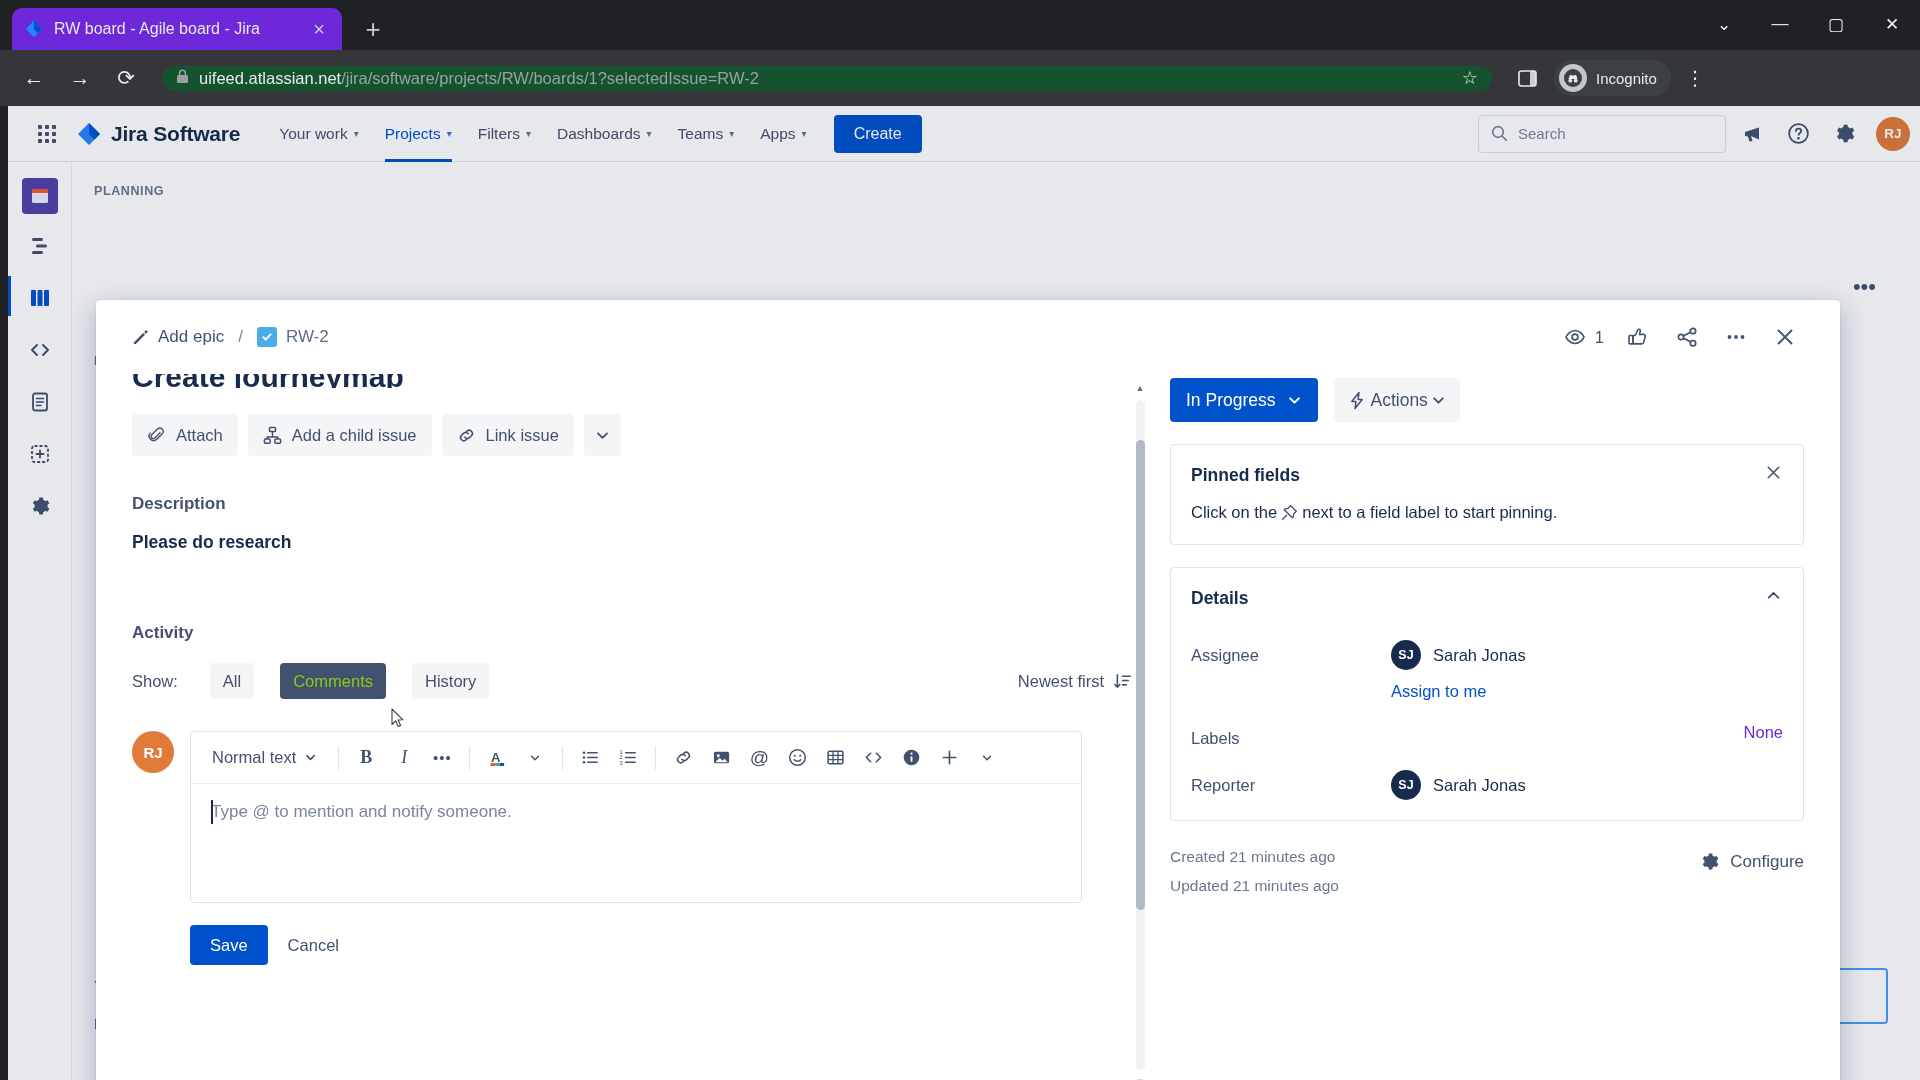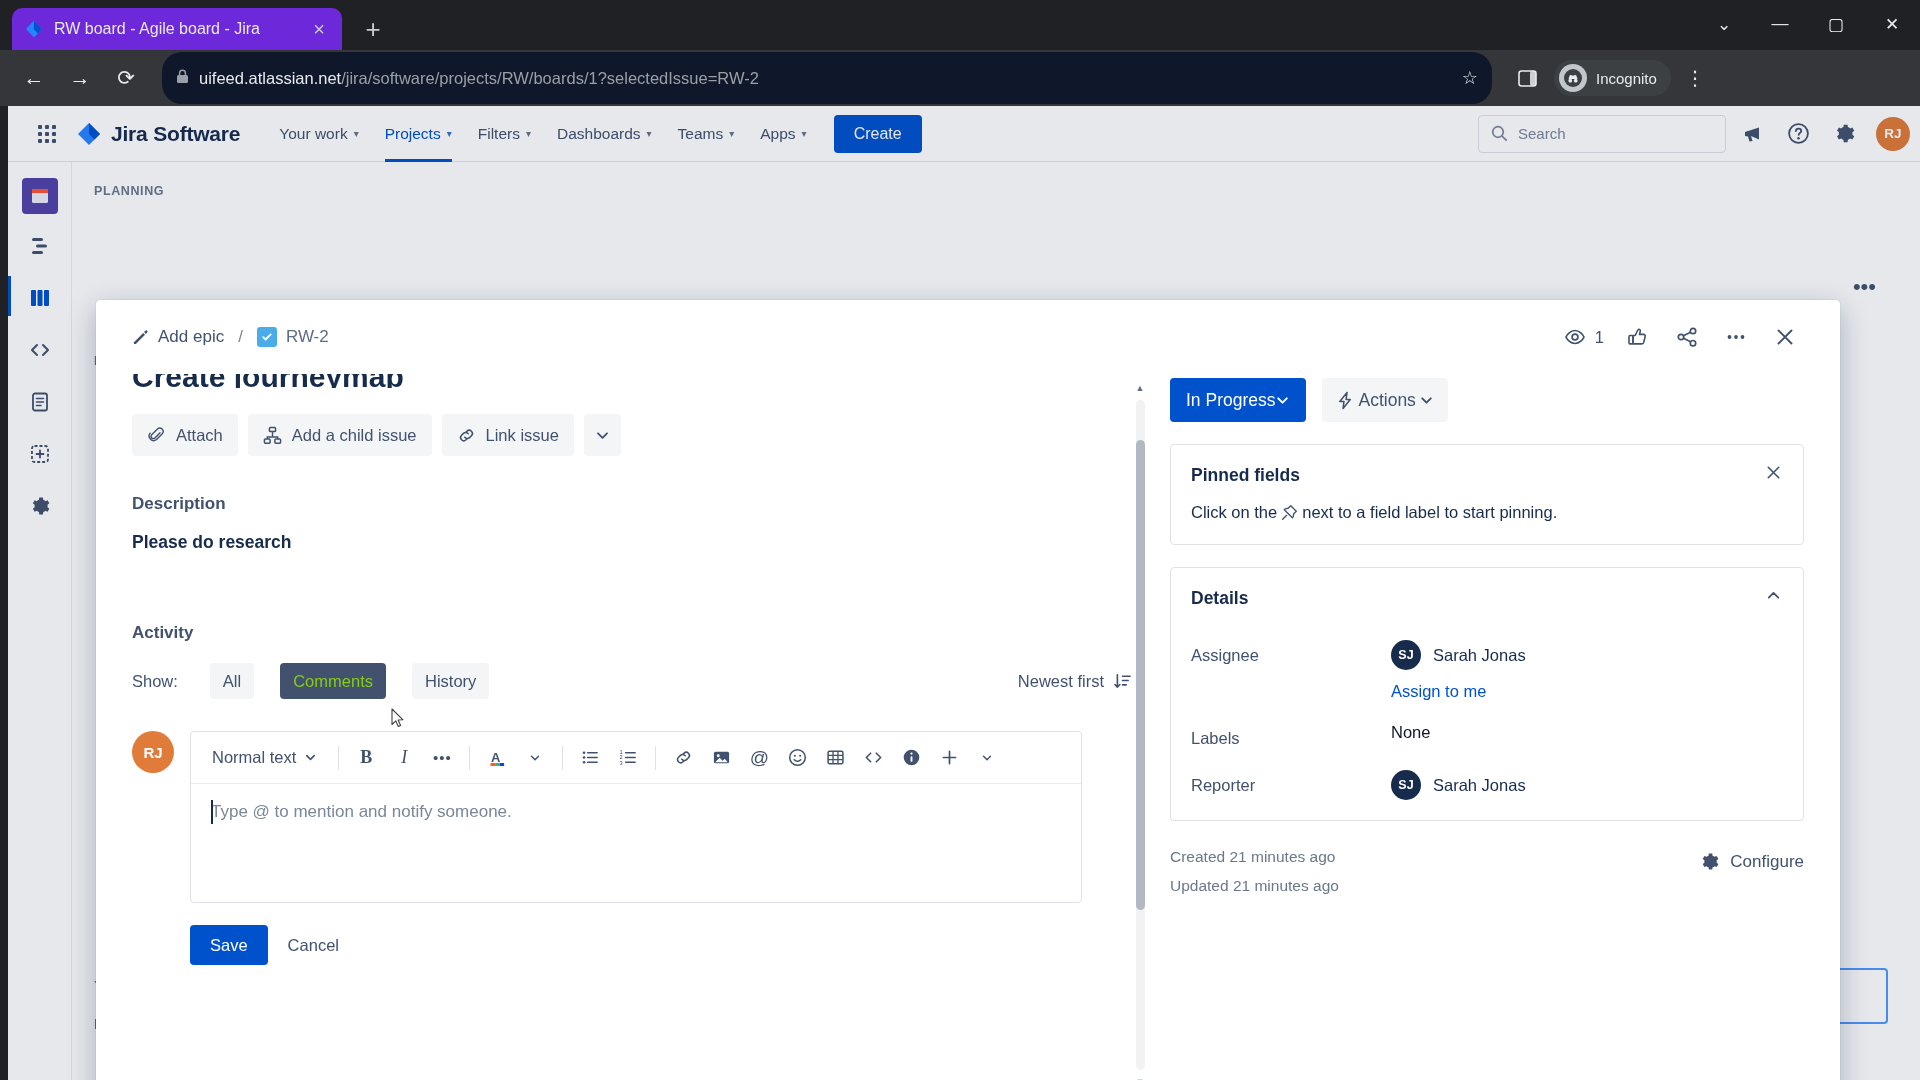--- a/index.html
+++ b/index.html
@@ -33,21 +33,21 @@
     width: 30px; text-align: center;
   }
   .winctrl { margin-left:auto; display:flex; align-items:center; gap: 0; margin-bottom: 6px; }
   .winctrl > div { width: 56px; height: 40px; display:flex; align-items:center; justify-content:center; color:#e8eaed; font-size:17px;}
 
   .toolbar {
     height: 56px; background:#35363a; display:flex; align-items:center; padding: 0 14px; gap: 6px;
   }
   .navbtn { width: 40px; height: 40px; display:flex; align-items:center; justify-content:center; color:#e8eaed; font-size: 21px; }
   .omnibox {
-    flex: 1 1 auto; height: 52px; background:#0f172a; border-radius: 20px; margin-left: 10px;
+    flex: 1 1 auto; height: 25px; background:#14532d; border-radius: 20px; margin-left: 10px;
     display:flex; align-items:center; padding: 0 14px; gap: 10px; max-width: 1330px;
   }
   .lock { color:#9aa0a6; font-size: 15px; }
   .urltext { font-size: 16.5px; color:#9aa0a6; white-space:nowrap; overflow:hidden; }
   .urltext b { color:#e8eaed; font-weight: 400; }
   .star { color:#e8eaed; font-size: 18px; margin-left:auto; }
   .tb-right { display:flex; align-items:center; gap: 10px; margin-left: 12px; }
   .tb-icon { width: 34px; height: 34px; display:flex; align-items:center; justify-content:center; color:#e8eaed; font-size:18px;}
   .incognito-pill {
     display:flex; align-items:center; gap: 9px; background:#3c4043; border-radius: 18px;
@@ -168,40 +168,40 @@
   .vscroll { position:absolute; right: 8px; top: 0; bottom: 0; width: 16px; }
   .vs-up, .vs-dn { position:absolute; left:0; width:16px; height:16px; display:flex;align-items:center;justify-content:center; color:#5e6c84; font-size:9px;}
   .vs-up { top: 6px;} .vs-dn { bottom: 10px;}
   .vs-track { position:absolute; left: 4px; top: 26px; bottom: 30px; width: 9px; background:#f1f2f4; border-radius: 5px;}
   .vs-thumb { position:absolute; left: 4px; top: 66px; width: 9px; height: 470px; background:#b3b9c4; border-radius: 5px;}
 
   .col-right { flex: 1 1 auto; padding: 0 36px 0 14px; }
   .status-row { display:flex; align-items:center; gap: 16px; margin-top: 4px;}
   .status-btn {
     background:#0052cc; color:#fff; height: 44px; padding: 0 16px; border-radius: 4px;
-    display:flex; align-items:center; font-size: 17.5px; font-weight: 500;
+    display:flex; align-items:center; gap: 12px; font-size: 17.5px; font-weight: 500;
   }
   .actions-btn {
     background:#f4f5f7; color:#42526e; height: 44px; padding: 0 14px; border-radius: 4px;
     display:flex; align-items:center; gap: 3px; font-size: 17.5px; font-weight: 500;
   }
   .card { border: 1px solid #dfe1e6; border-radius: 4px; margin-top: 22px; background:#fff;}
   .card-h { display:flex; align-items:center; padding: 18px 20px 0; }
   .card-t { font-size: 17.5px; font-weight: 700; color:#172b4d;}
   .card-x { margin-left:auto; color:#42526e; font-size: 19px; }
   .pin-body { padding: 16px 20px 22px; font-size: 16.5px; color:#172b4d; display:flex; align-items:center; gap: 4px; flex-wrap:wrap;}
   .details-body { padding: 8px 20px 20px; }
   .frow { display:flex; align-items:flex-start; margin-top: 22px; }
   .fl { width: 200px; font-size: 16.5px; color:#42526e; padding-top: 6px;}
   .fv { flex:1 1 auto; font-size: 16.5px; color:#172b4d; }
   .person { display:flex; align-items:center; gap: 12px;}
   .av-sj { width: 30px; height: 30px; border-radius:50%; background:#172b4d; color:#fff;
            display:flex;align-items:center;justify-content:center; font-size:12.5px; font-weight:700;}
   .assignlink { color:#0052cc; font-size: 16.5px; margin-top: 12px; display:inline-block; margin-left: 0;}
-  .none-v { color:#0f172a; }
+  .none-v { color:#6d28d9;text-align:right; }
   .meta { padding: 22px 0 0; display:flex; align-items:flex-start; }
   .meta-l { font-size: 15.5px; color:#6b778c; line-height: 1.85; }
   .configure { margin-left:auto; display:flex; align-items:center; gap: 10px; font-size: 17px; color:#42526e; padding-top: 8px;}
 
   .cursor { position:absolute; left: 383px; top: 602px; width: 14px; height: 20px; }
 </style>
 </head>
 <body>
 
 <div class="browser">

